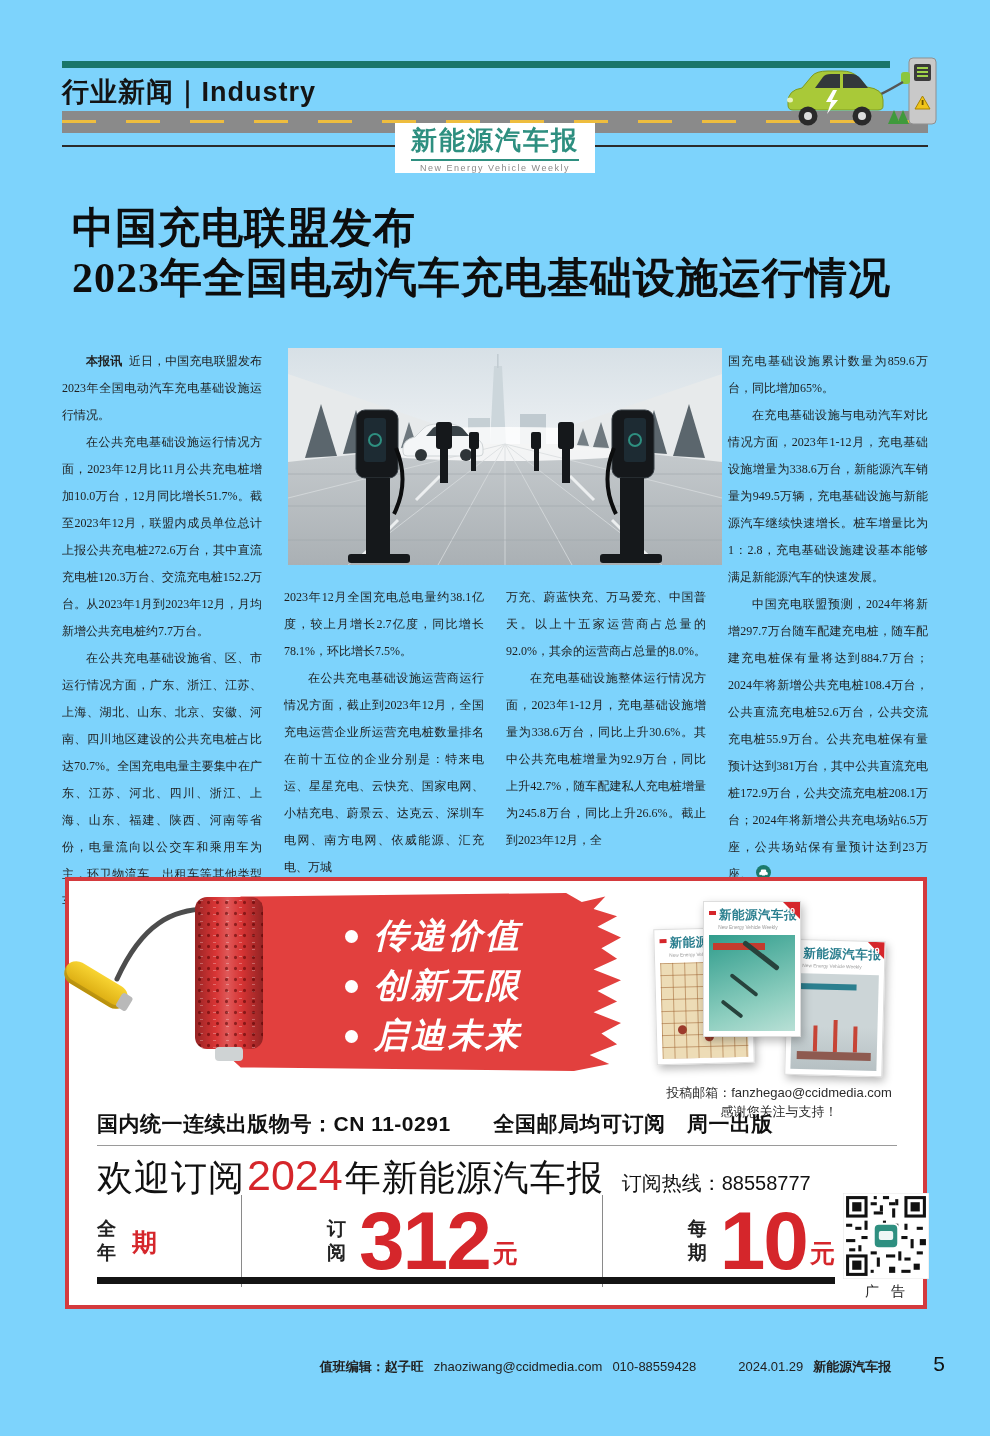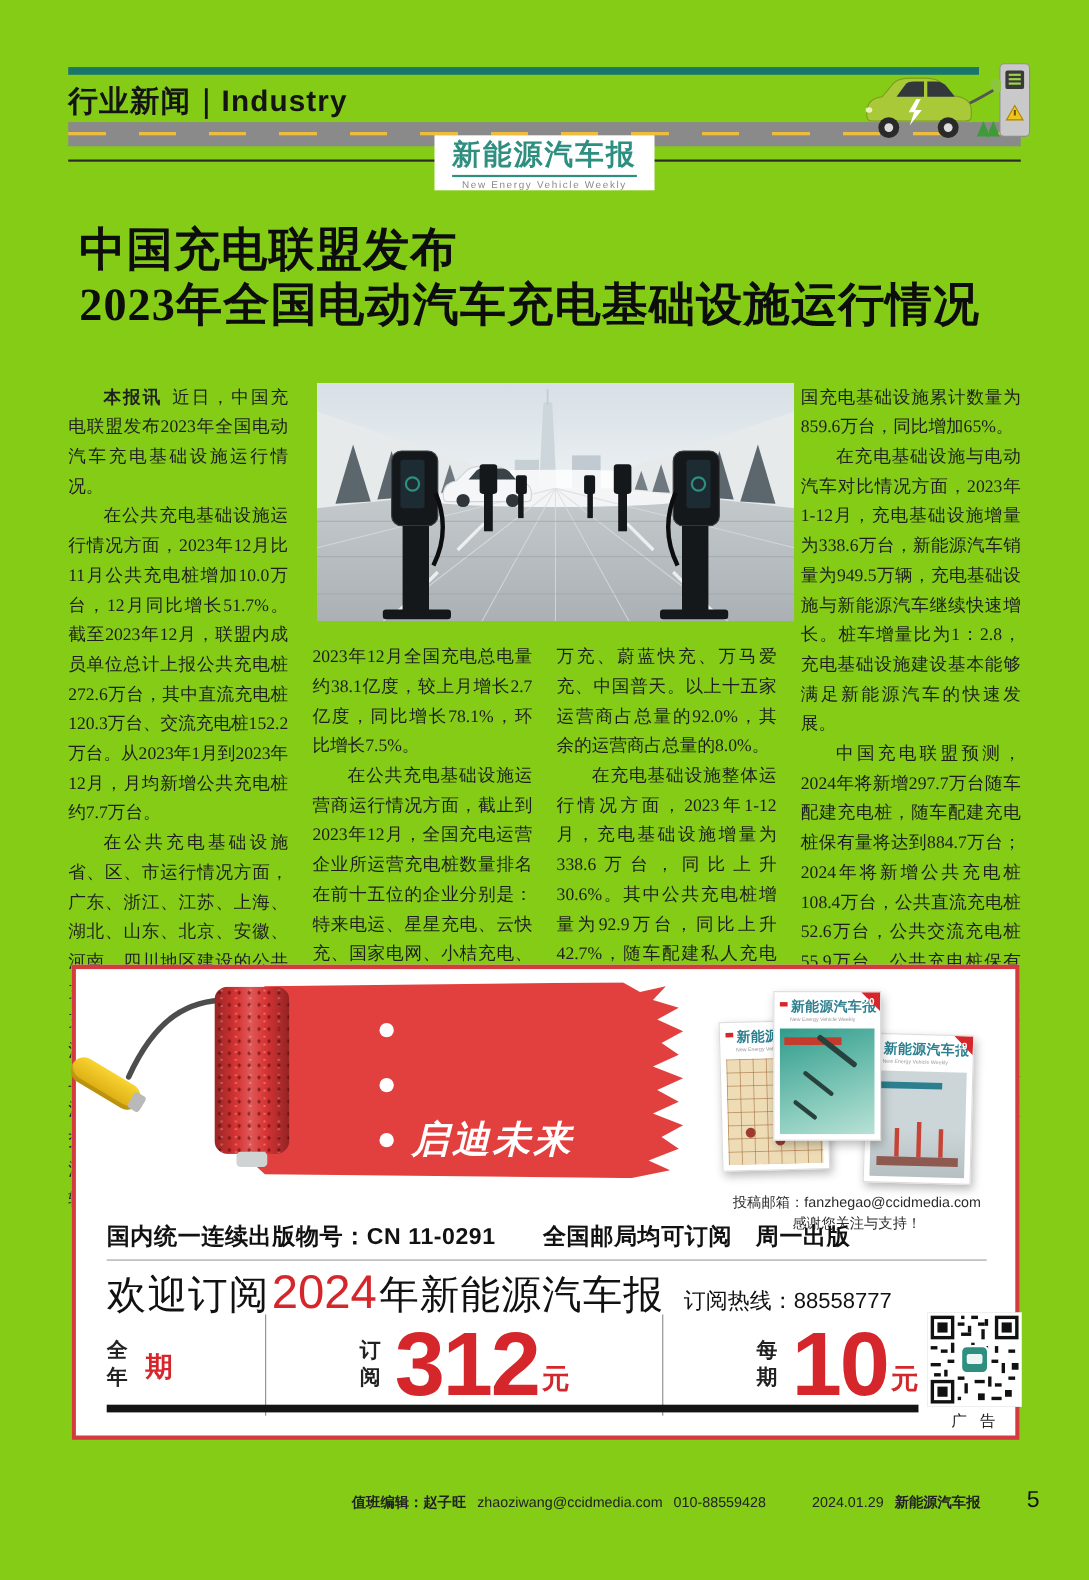--- a/index.html
+++ b/index.html
@@ -1,17 +1,17 @@
 <!DOCTYPE html>
 <html><head>
 <meta charset="utf-8">
 <style>
   * { margin:0; padding:0; box-sizing:border-box; }
   body { background:#fff; font-family:"Liberation Serif","DejaVu Serif",serif; }
-  .page { position:relative; width:990px; height:1436px; margin:0 auto; background:#84cc16; overflow:hidden; }
+  .page { position:relative; width:990px; height:1436px; margin:0 auto; background:#7dd3fc; overflow:hidden; }
 
   
   .topbar { position:absolute; left:62px; top:61px; width:828px; height:7px; background:#19766a; }
   .section-title { position:absolute; left:62px; top:74px; font-family:"Liberation Sans","DejaVu Sans",sans-serif;
                    font-weight:bold; font-size:27px; color:#141414; letter-spacing:1px; }
   .road { position:absolute; left:62px; top:111px; width:866px; height:22px; background:#8a8a8a; }
   .road .dashes { position:absolute; left:0; top:9px; width:100%; height:3px;
                   background:repeating-linear-gradient(90deg,#eebd3e 0 34px,transparent 34px 64px); }
   .car-art { position:absolute; left:770px; top:56px; width:168px; height:76px; }
   .rule-top { position:absolute; left:62px; top:145px; width:866px; height:2px; background:#2b2b2b; }
@@ -19,21 +19,21 @@
   .mast-cn { font-size:26px; font-weight:bold; color:#2e8f80; letter-spacing:2px;
              border-bottom:2px solid #2e8f80; padding-bottom:1px; }
   .mast-en { margin-top:2px; font-family:"Liberation Sans","DejaVu Sans",sans-serif; font-size:9px; color:#8a8a8a; letter-spacing:1.5px; }
 
   
   .headline { position:absolute; left:72px; top:203px; font-weight:900; color:#0d0d0d;
               font-size:42px; line-height:50px; letter-spacing:1px; }
 
   
   .body-area { position:absolute; left:62px; top:348px; width:866px; height:486px; display:flex; gap:22px; }
-  .col { width:200px; font-size:16px; line-height:27px; color:#1f1f1f; text-align:justify; }
+  .col { width:200px; font-size:12px; line-height:27px; color:#1f1f1f; text-align:justify; }
   .col p { margin:0; }
   .col p.indent { text-indent:2em; }
   .lead { font-family:"Liberation Sans","DejaVu Sans",sans-serif; font-weight:bold; margin-right:.55em; }
   .col.pushed { padding-top:236px; }
   .photo { position:absolute; left:226px; top:0; width:434px; height:217px; overflow:hidden; }
   .endmark { display:inline-block; vertical-align:-2px; margin-left:4px; }
 
   
   .adbox { position:absolute; left:65px; top:877px; width:862px; height:432px; border:4px solid #d43a3e; background:#fff; }
   .adinner { position:relative; width:100%; height:100%; }
@@ -288,23 +288,25 @@
         <path d="M48,98 C70,50 100,20 160,30" stroke="#4d4d4d" stroke-width="5" fill="none" stroke-linecap="round"></path>
       </svg>
       <div class="handle"></div>
       <div class="swath"></div>
       <div class="roller"></div>
       <div class="roller-cap"></div>
 
       <div class="slogans">
         <div class="slogan-row">
             <span class="dot"></span>
+            <span class="slogan-text">传递价值</span>
           </div>
         <div class="slogan-row">
             <span class="dot"></span>
+            <span class="slogan-text">创新无限</span>
           </div>
         <div class="slogan-row">
             <span class="dot"></span>
             <span class="slogan-text">启迪未来</span>
           </div>
       </div>
 
       <div class="cover cover-left">
         <div class="mastrow">
             <span class="redtag"></span>

